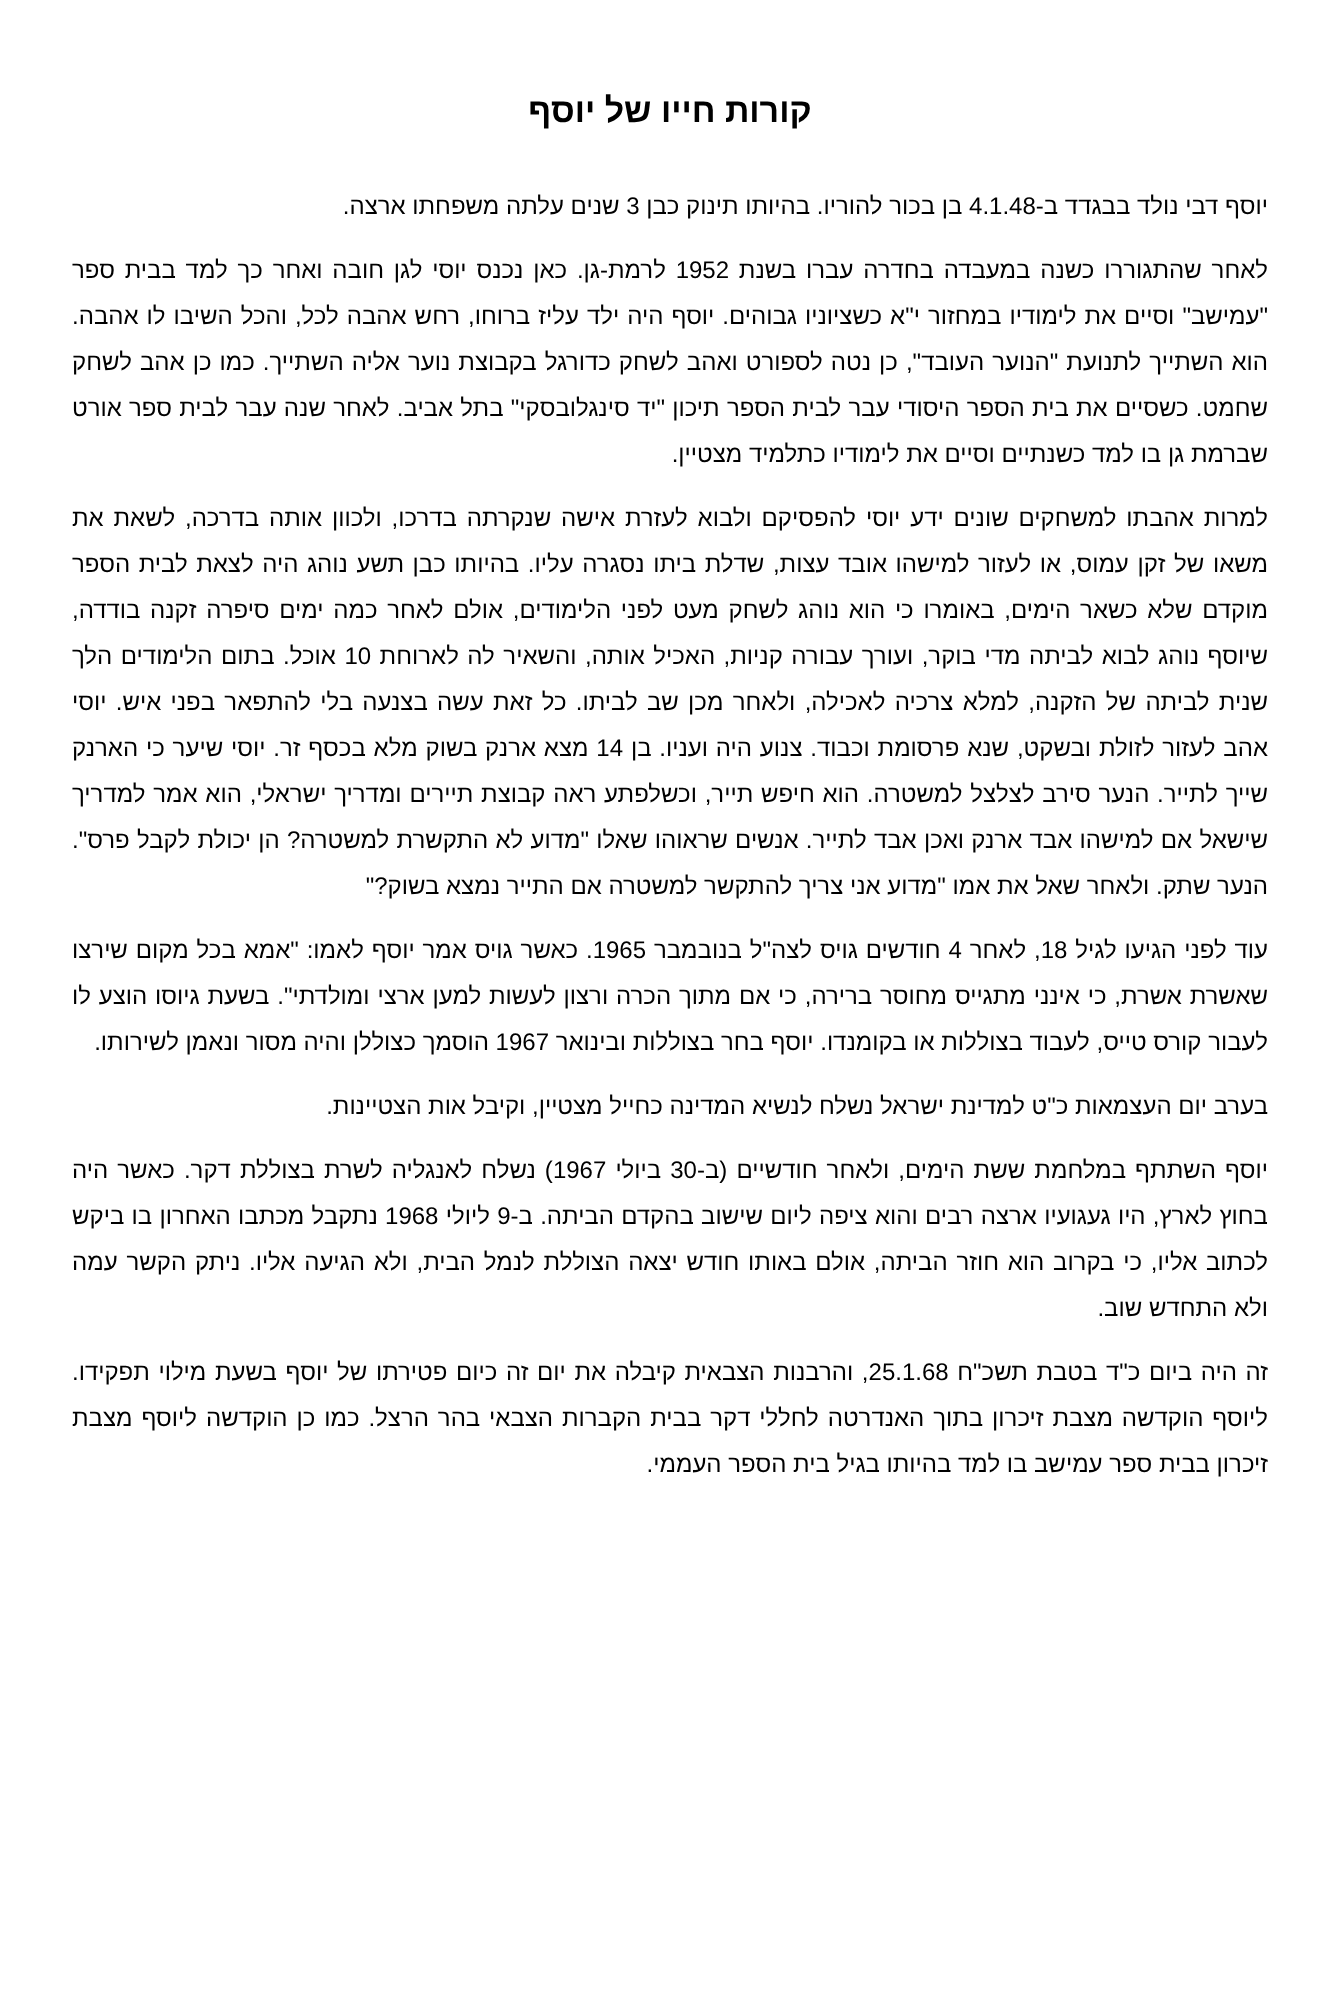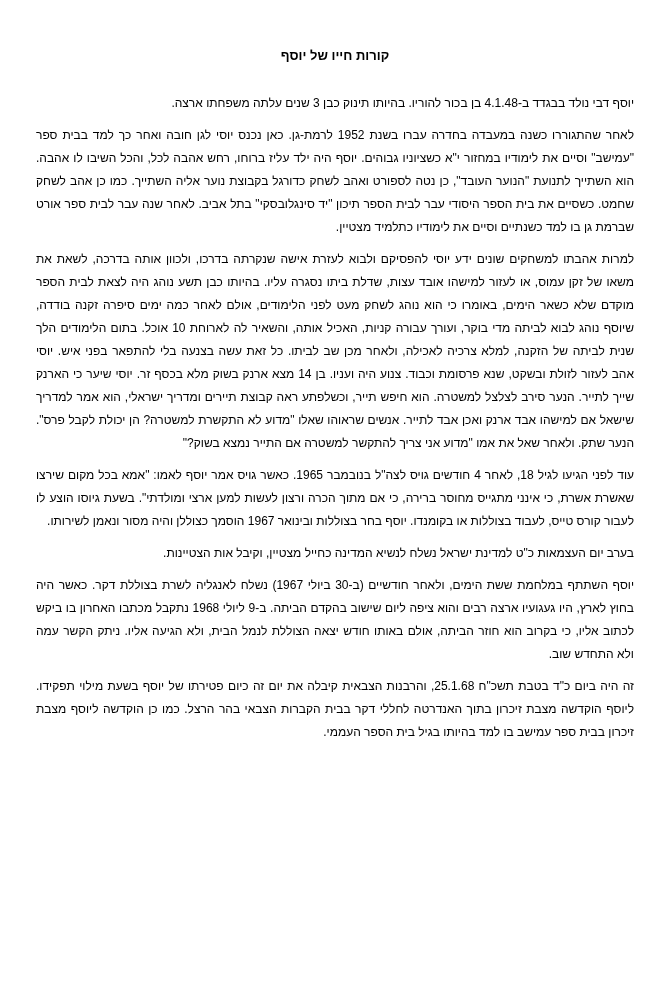--- a/index.html
+++ b/index.html
@@ -12,21 +12,21 @@
     min-height: 999px;
     box-sizing: border-box;
     padding: 45px 36px 40px 36px;
     background: #ffffff;
     direction: rtl;
     unicode-bidi: embed;
     font-family: "Liberation Sans", sans-serif;
     color: #000000;
   }
   .title {
-    font-size: 13px;
+    font-size: 17px;
     font-weight: 700;
     text-align: center;
     margin: 0 0 26px 0;
     line-height: 21px;
   }
   .para {
     font-size: 12px;
     line-height: 23px;
     text-align: justify;
     text-justify: inter-word;

